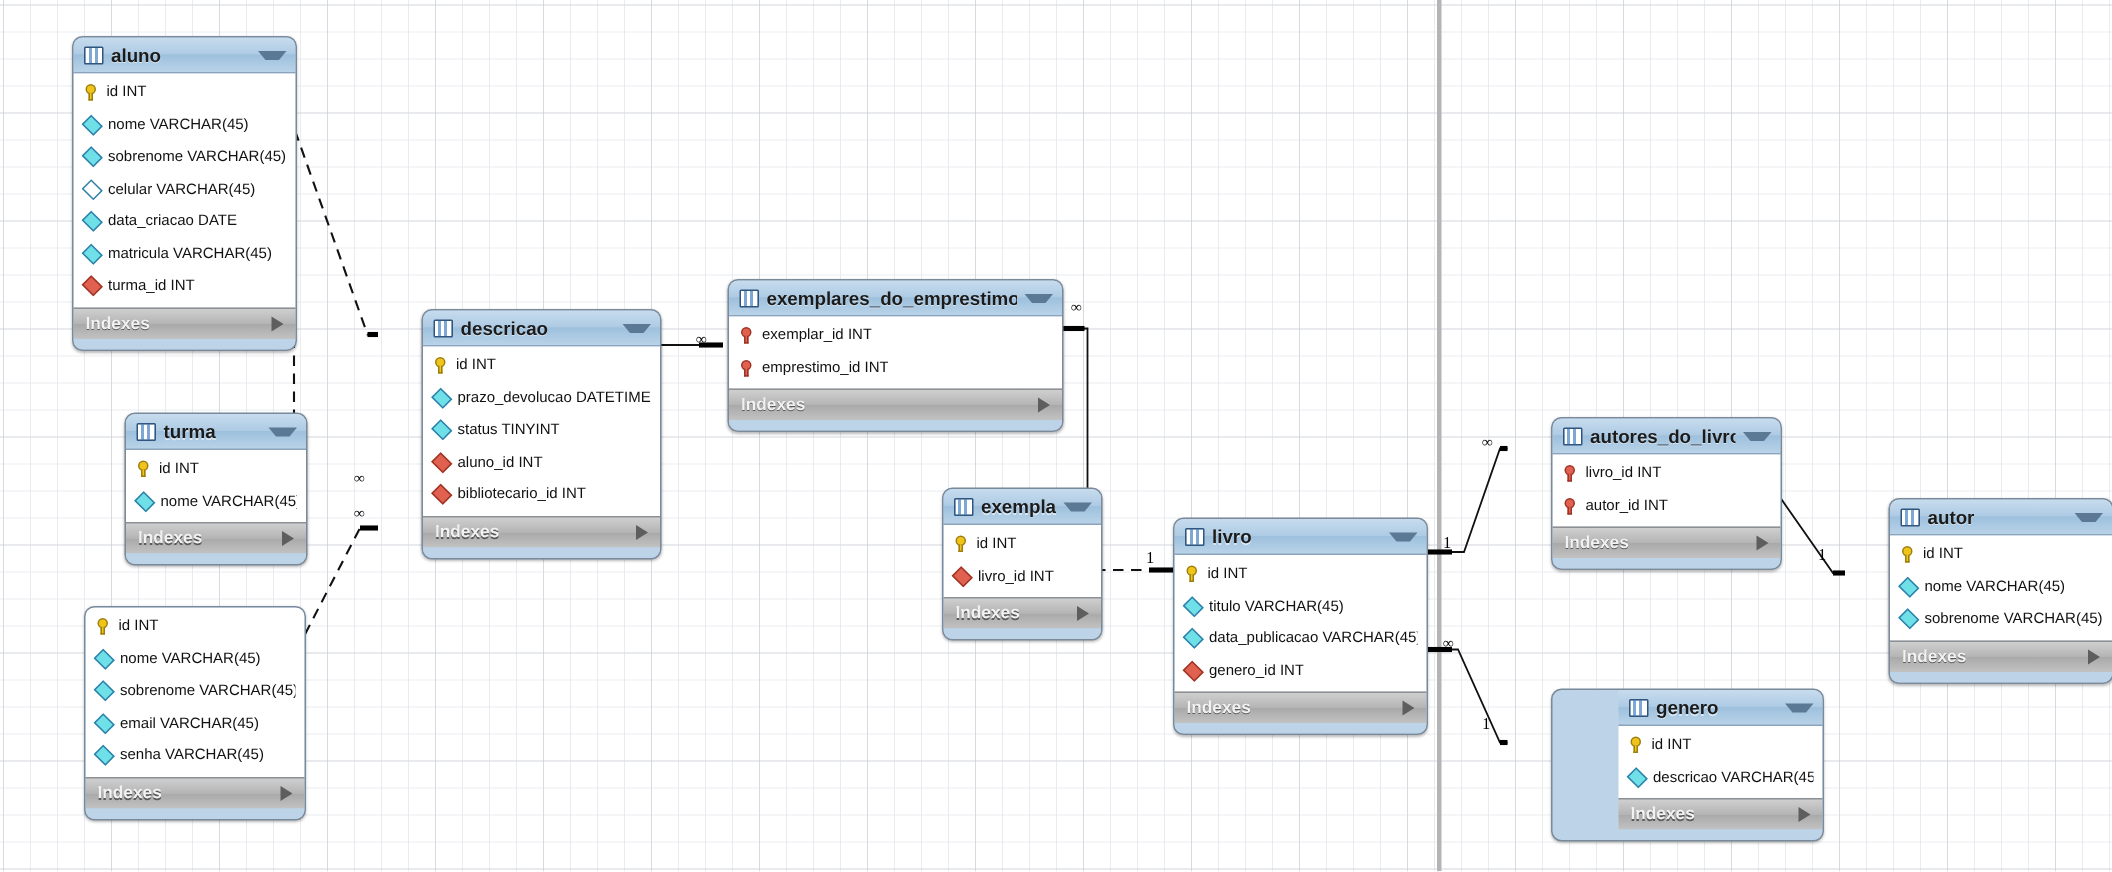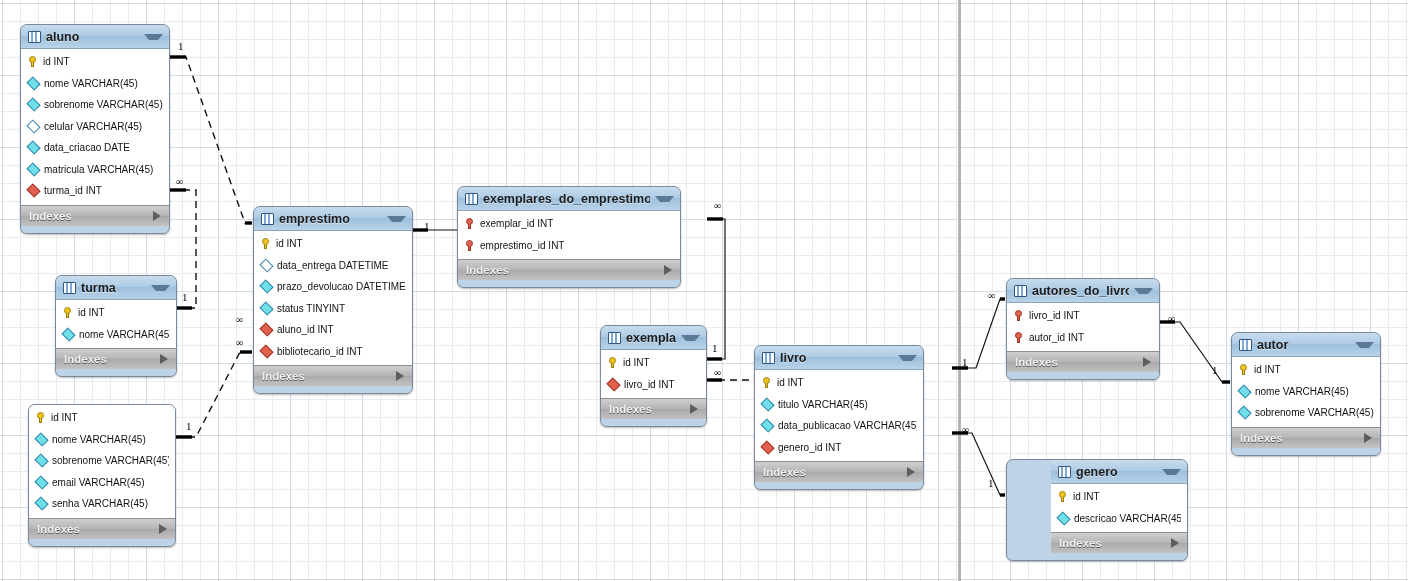--- a/index.html
+++ b/index.html
@@ -34,20 +34,21 @@
   .card-lbl.inf{font-size:10px;font-weight:bold;letter-spacing:-.5px;}
 
   
   .tbl{
     position:absolute;z-index:4;
     border:1px solid #7b8a9b;
     border-radius:7px;
     background:#bcd3e8;
     box-shadow:0 1px 2px rgba(0,0,0,.28);
     overflow:hidden;
+    margin-left:28px;
   }
   .tbl-hdr{
     height:23px;display:flex;align-items:center;gap:5px;
     padding:0 6px 0 7px;
     background:linear-gradient(to bottom,#c7dcee 0%,#aecbe4 48%,#9dc0dd 50%,#b9d3e8 100%);
     border-bottom:1px solid #8ba4bb;
   }
   .tbl-hdr .t-name{
     flex:1;font-size:12.5px;font-weight:bold;color:#1b1b1b;
     white-space:nowrap;overflow:hidden;
@@ -253,31 +254,27 @@
         </div>
         <div class="idx">
           <span class="lbl">Indexes</span>
           <span class="tri"></span>
         </div>
         <div class="tbl-foot"></div>
       </div>
       <div class="tbl" style="left: 253px; top: 206px; width: 158px;">
         <div class="tbl-hdr">
           <span class="tbl-ico"></span>
-          <span class="t-name">emprestimo</span>
-          <span class="caret"></span>
-        </div>
-        <div class="cols">
-          <div class="col">
-            <span class="g g-pk"></span>
-            <span class="cname">id INT</span>
-          </div>
-          <div class="col">
-            <span class="g g-d g-hollow"></span>
-            <span class="cname">data_entrega DATETIME</span>
+          <span class="t-name">descricao</span>
+          <span class="caret"></span>
+        </div>
+        <div class="cols">
+          <div class="col">
+            <span class="g g-pk"></span>
+            <span class="cname">id INT</span>
           </div>
           <div class="col">
             <span class="g g-d g-blue"></span>
             <span class="cname">prazo_devolucao DATETIME</span>
           </div>
           <div class="col">
             <span class="g g-d g-blue"></span>
             <span class="cname">status TINYINT</span>
           </div>
           <div class="col">

